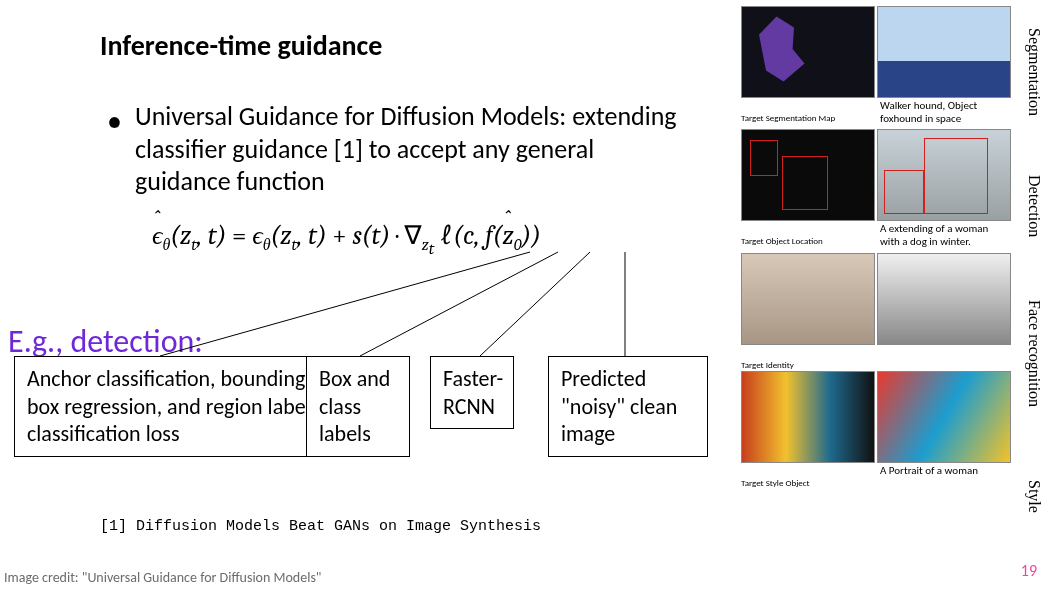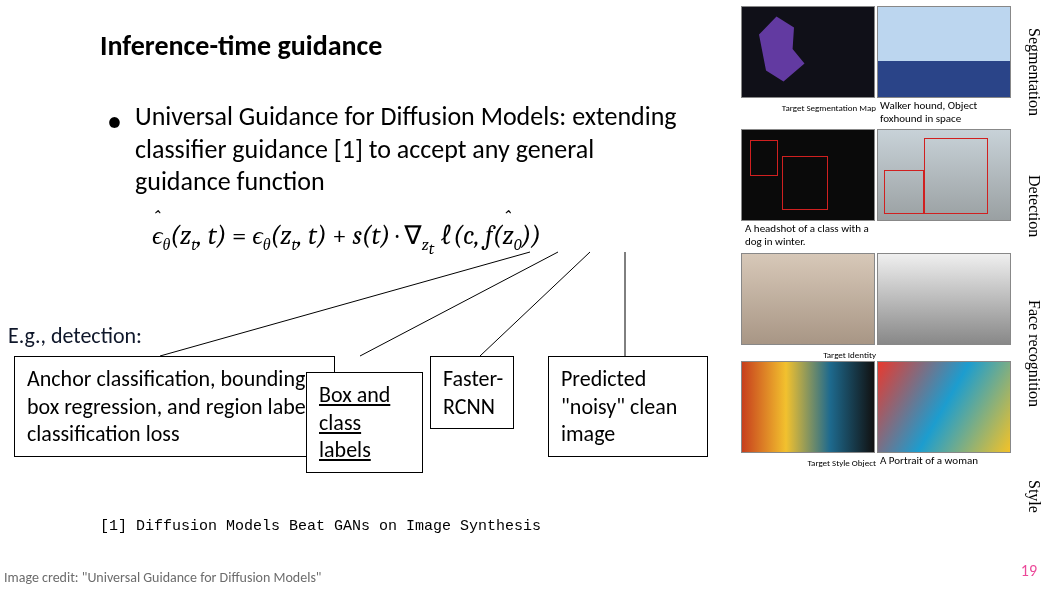--- a/index.html
+++ b/index.html
@@ -49,33 +49,33 @@
     left: 2px;
     top: -16px;
     font-size: 22px;
   }
   .equation sub { font-size: 16px; font-style: italic; vertical-align: sub; }
   .equation .up { font-style: normal; }
   .eg-label {
     position: absolute;
     left: 8px;
     top: 322px;
-    font-size: 22px;
-    color: #0f172a;
+    font-size: 32px;
+    color: #6d28d9;
   }
   .box {
     position: absolute;
     border: 1.5px solid #000;
     padding: 8px 12px;
     font-size: 22px;
     line-height: 1.25;
     background: #fff;
   }
   .box1 { left: 14px;  top: 356px; width: 321px; }
-  .box2 { left: 306px; top: 372px; width: 117px; text-decoration: underline; }
+  .box2 { left: 306px; top: 356px; width: 104px; }
   .box3 { left: 430px; top: 356px; width: 84px; }
   .box4 { left: 548px; top: 356px; width: 160px; }
   .lines { position: absolute; left: 0; top: 0; pointer-events: none; }
   .citation {
     position: absolute;
     left: 100px;
     top: 518px;
     font-size: 15px;
     font-family: Liberation Mono, monospace;
   }
@@ -118,23 +118,23 @@
     position: relative;
     display: flex;
     align-items: center;
     justify-content: center;
     font-size: 9px;
     color: #666;
     overflow: hidden;
   }
   .thumb-cap {
     font-size: 9px;
-    text-align: right;
+    text-align: left;
     line-height: 1.1;
-    padding-top: 5px;
+    padding-top: 15px;
     width: 50%;
   }
   .row-cap {
     font-size: 11px;
     line-height: 1.15;
     padding: 2px 4px;
     width: 50%;
   }
   .captions { display: flex; }
   .vlabel {
@@ -229,21 +229,22 @@
       <div class="thumb bg-boxes">
         <div class="redbox" style="left:8px;top:10px;width:28px;height:36px;"></div>
         <div class="redbox" style="left:40px;top:26px;width:46px;height:54px;"></div>
       </div>
       <div class="thumb bg-woman">
         <div class="redbox" style="left:46px;top:8px;width:64px;height:76px;"></div>
         <div class="redbox" style="left:6px;top:40px;width:40px;height:44px;"></div>
       </div>
     </div>
     <div class="captions">
-      <div class="row-cap">A headshot of a class with a dog in winter.</div>
+      <div class="thumb-cap">Target Object Location</div>
+      <div class="row-cap">A extending of a woman with a dog in winter.</div>
     </div>
   </div>
 
   <div class="row">
     <div class="pair">
       <div class="thumb bg-face1"></div>
       <div class="thumb bg-face2"></div>
     </div>
     <div class="captions">
       <div class="thumb-cap">Target Identity</div>

